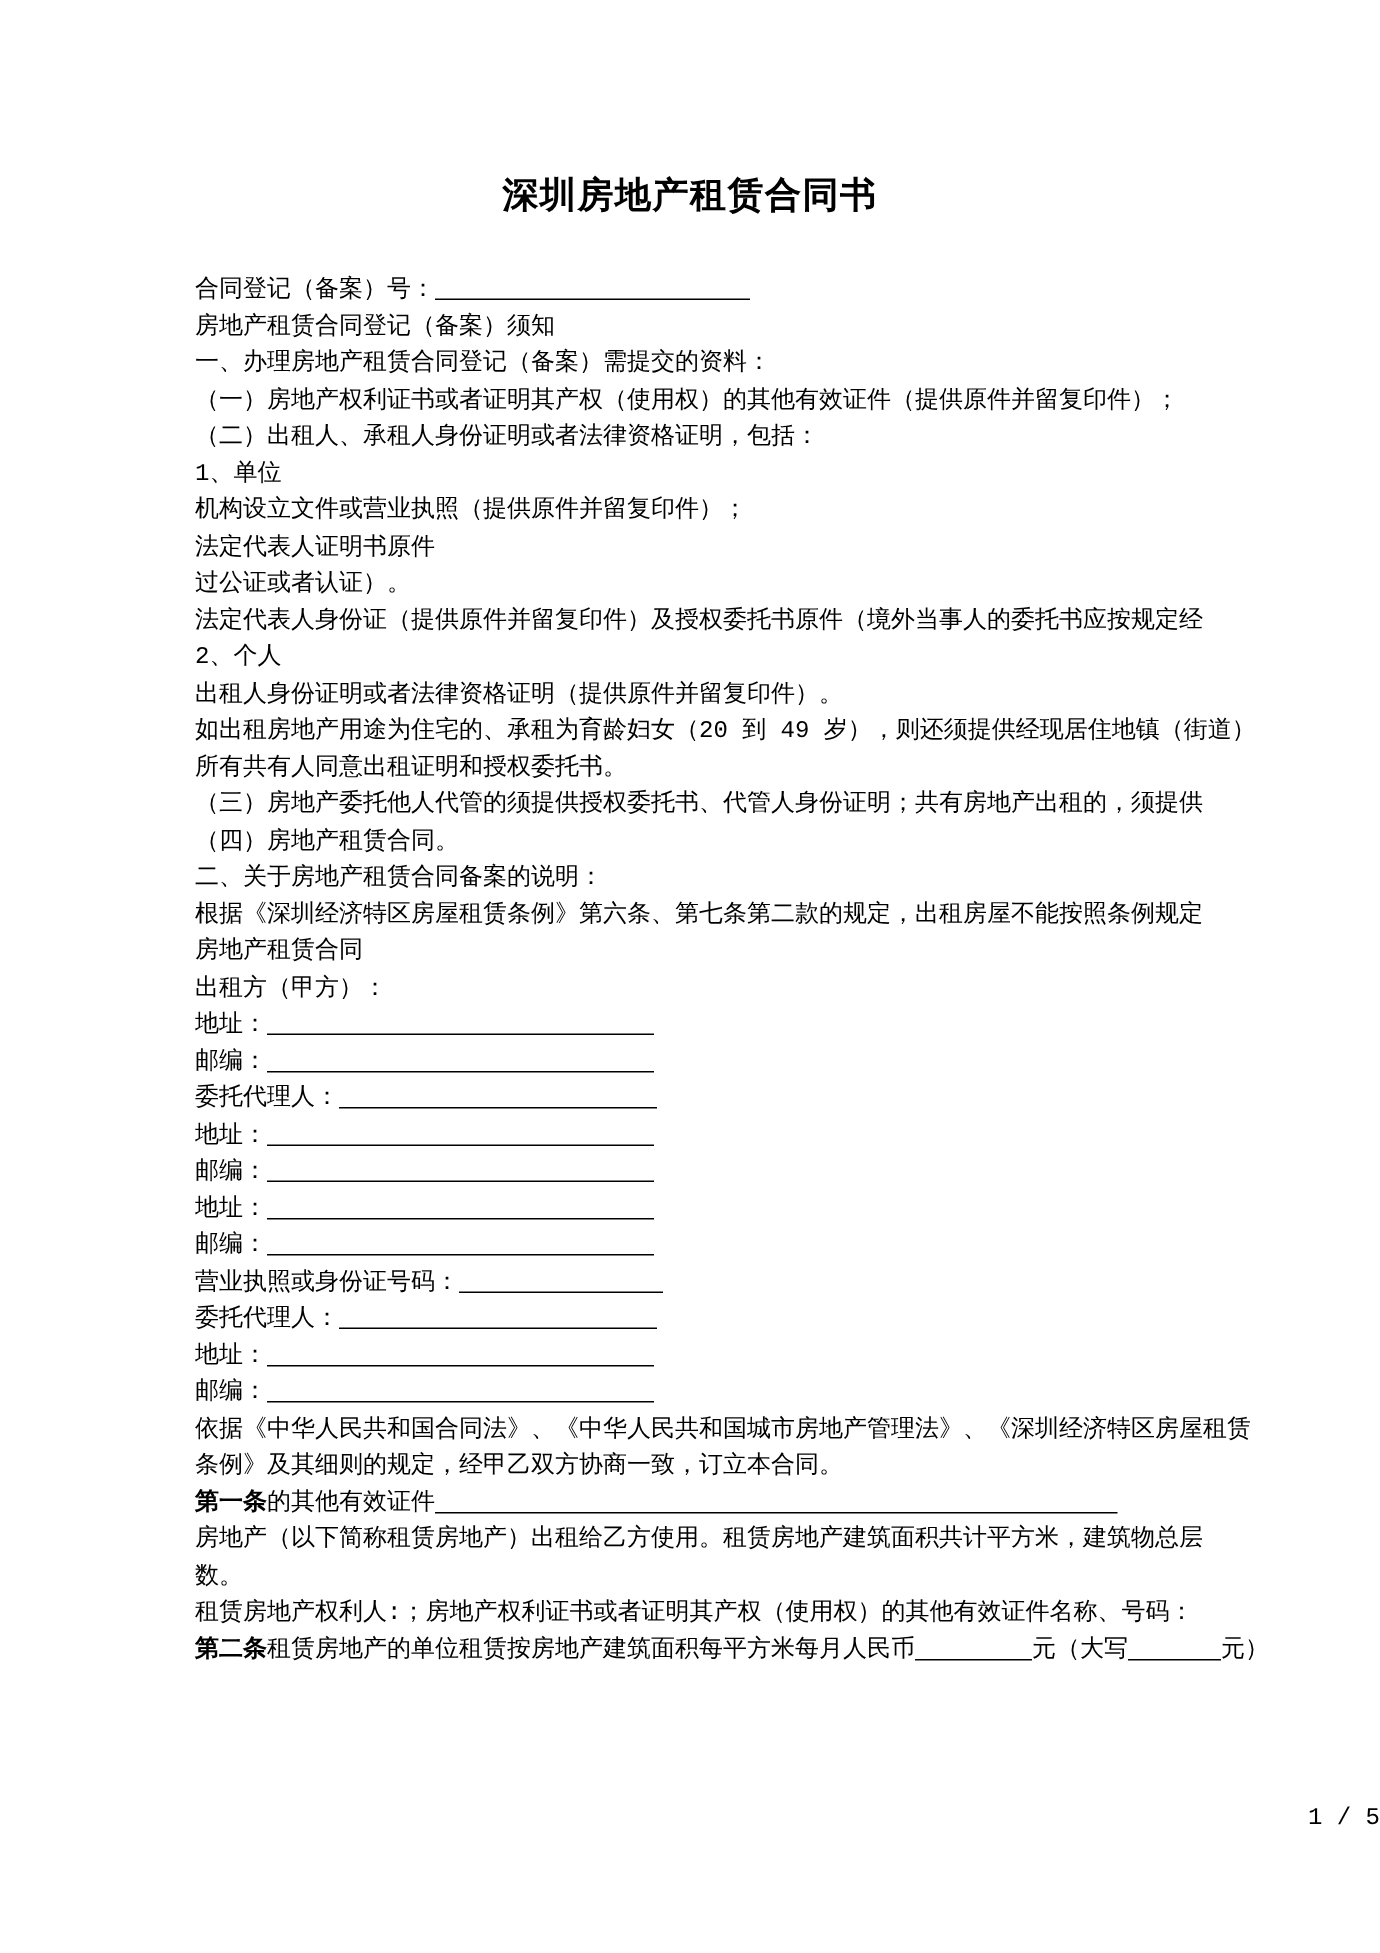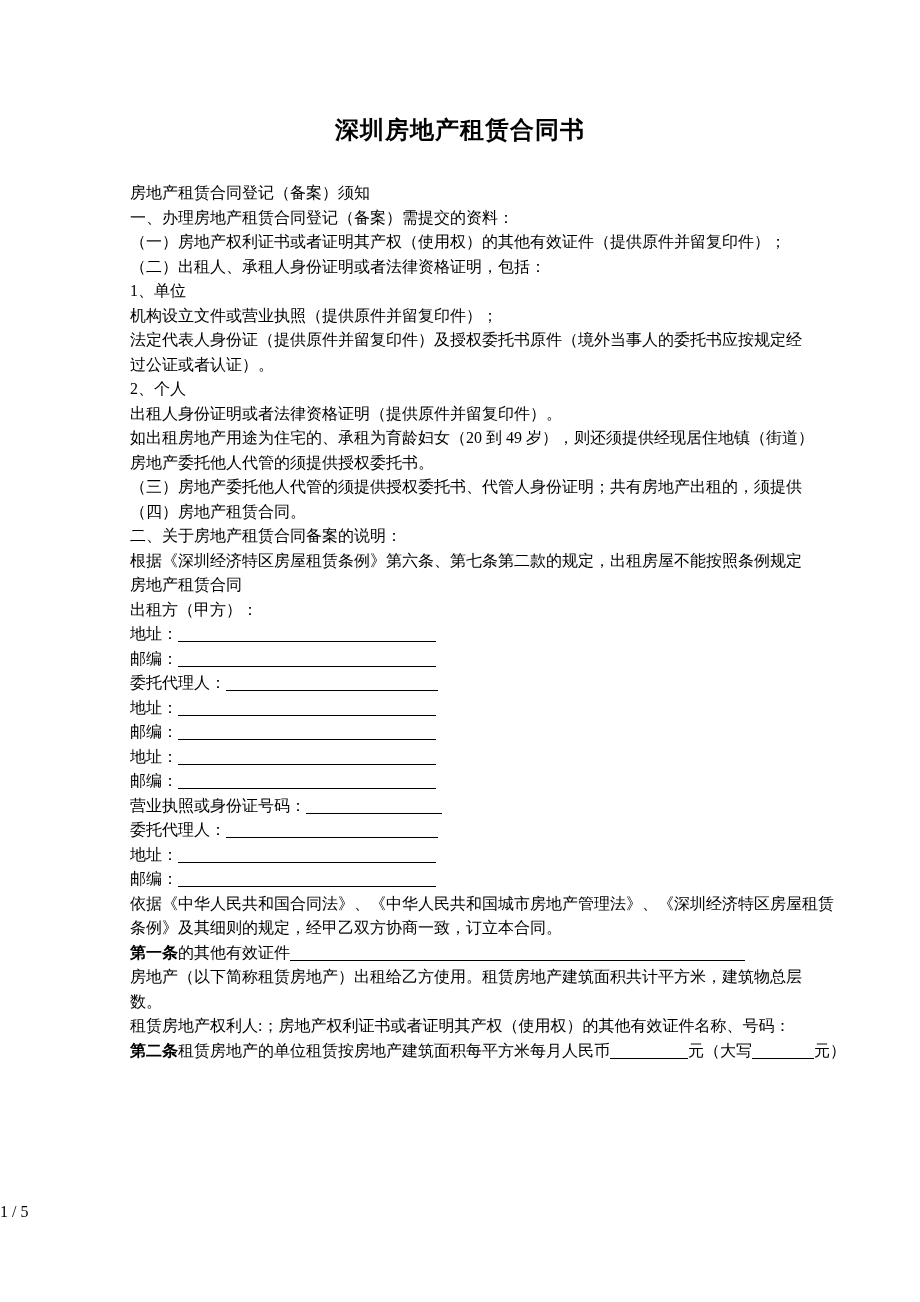--- a/index.html
+++ b/index.html
@@ -6,21 +6,21 @@
     margin: 0;
     padding: 0;
     background: #ffffff;
   }
   .page {
     position: relative;
     width: 920px;
     height: 1302px;
     background: #ffffff;
     color: #000000;
-    font-family: Liberation Serif, serif;
+    font-family: Liberation Mono, monospace;
     overflow: hidden;
   }
   .doc-title {
     position: absolute;
     top: 114px;
     left: 0;
     right: 0;
     margin: 0;
     text-align: center;
     font-size: 24px;
@@ -46,43 +46,45 @@
     display: inline-block;
     height: 1em;
     border-bottom: 1.5px solid #000000;
     vertical-align: -3px;
   }
   .doc-footer {
     position: absolute;
     top: 1203px;
     left: 0;
     right: 0;
-    text-align: left;
+    text-align: right;
     font-size: 16px;
   }
 </style>
 </head>
 <body>
 
 <div class="page">
   <h1 class="doc-title">深圳房地产租赁合同书</h1>
 
   <div class="doc-body" id="doc-body">
+      <div class="line"><span>合同登记（备案）号：</span><span class="blank" style="width: 210px;"></span></div>
       <div class="line"><span>房地产租赁合同登记（备案）须知</span></div>
       <div class="line"><span>一、办理房地产租赁合同登记（备案）需提交的资料：</span></div>
       <div class="line"><span>（一）房地产权利证书或者证明其产权（使用权）的其他有效证件（提供原件并留复印件）；</span></div>
       <div class="line"><span>（二）出租人、承租人身份证明或者法律资格证明，包括：</span></div>
       <div class="line"><span>1、单位</span></div>
       <div class="line"><span>机构设立文件或营业执照（提供原件并留复印件）；</span></div>
+      <div class="line"><span>法定代表人证明书原件</span></div>
+      <div class="line"><span>过公证或者认证）。</span></div>
       <div class="line"><span>法定代表人身份证（提供原件并留复印件）及授权委托书原件（境外当事人的委托书应按规定经</span></div>
-      <div class="line"><span>过公证或者认证）。</span></div>
       <div class="line"><span>2、个人</span></div>
       <div class="line"><span>出租人身份证明或者法律资格证明（提供原件并留复印件）。</span></div>
       <div class="line"><span>如出租房地产用途为住宅的、承租为育龄妇女（20 到 49 岁），则还须提供经现居住地镇（街道）</span></div>
-      <div class="line"><span>房地产委托他人代管的须提供授权委托书。</span></div>
+      <div class="line"><span>所有共有人同意出租证明和授权委托书。</span></div>
       <div class="line"><span>（三）房地产委托他人代管的须提供授权委托书、代管人身份证明；共有房地产出租的，须提供</span></div>
       <div class="line"><span>（四）房地产租赁合同。</span></div>
       <div class="line"><span>二、关于房地产租赁合同备案的说明：</span></div>
       <div class="line"><span>根据《深圳经济特区房屋租赁条例》第六条、第七条第二款的规定，出租房屋不能按照条例规定</span></div>
       <div class="line"><span>房地产租赁合同</span></div>
       <div class="line"><span>出租方（甲方）：</span></div>
       <div class="line"><span>地址：</span><span class="blank" style="width: 258px;"></span></div>
       <div class="line"><span>邮编：</span><span class="blank" style="width: 258px;"></span></div>
       <div class="line"><span>委托代理人：</span><span class="blank" style="width: 212px;"></span></div>
       <div class="line"><span>地址：</span><span class="blank" style="width: 258px;"></span></div>

